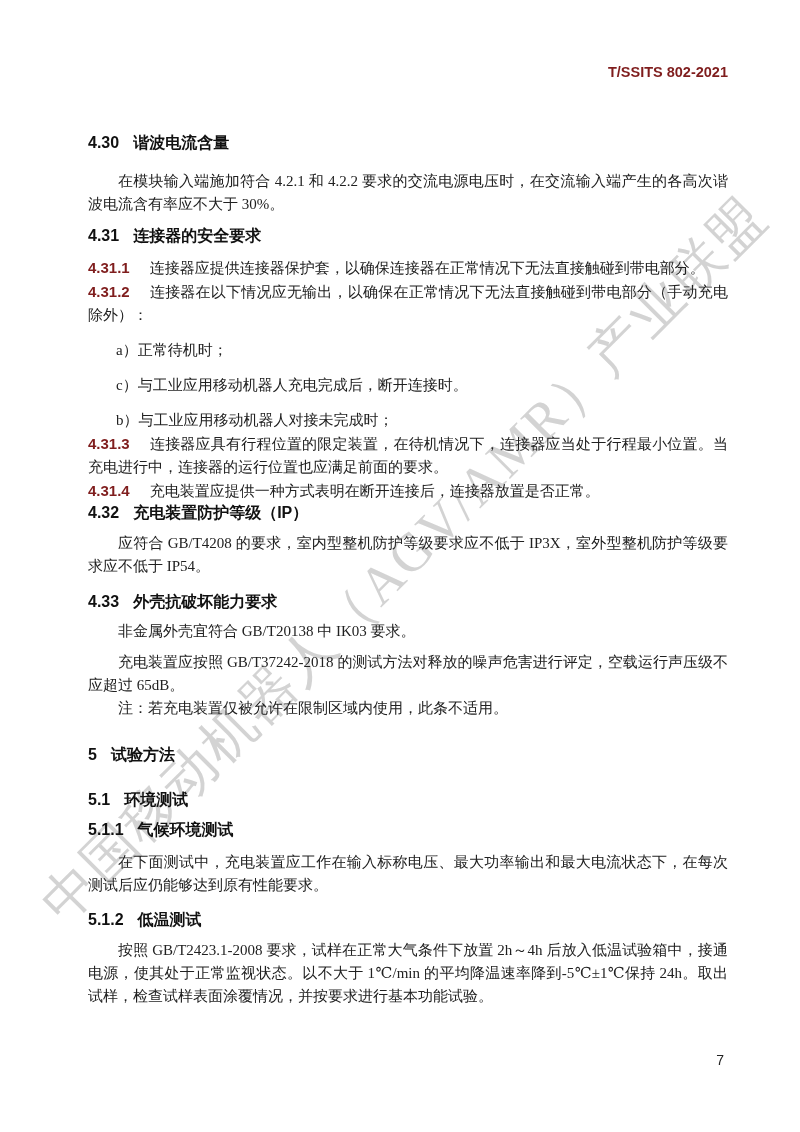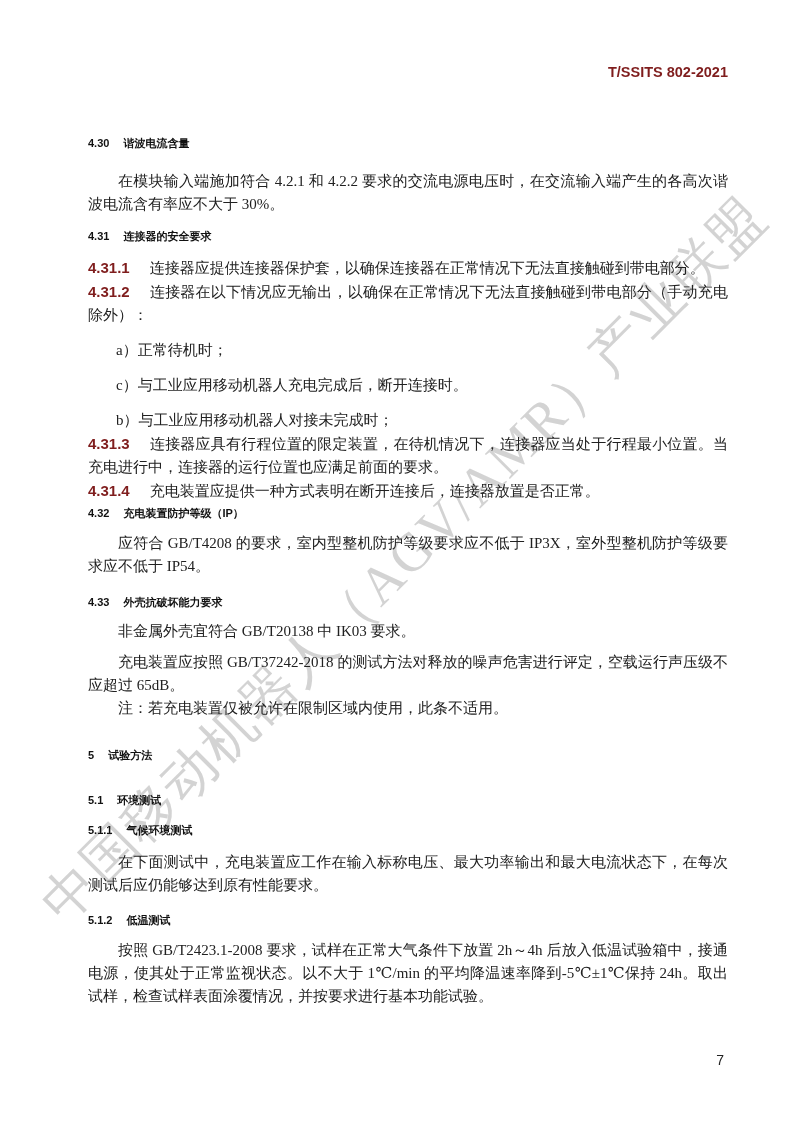--- a/index.html
+++ b/index.html
@@ -30,21 +30,21 @@
     padding:64px 72px 0 88px;
   }
   .doc-header{
     text-align:right;
     font-family:"Liberation Sans","DejaVu Sans",sans-serif;
     font-size:14.5px;font-weight:600;color:#7f1d1d;
     line-height:17px;
   }
   h2,h3{
     font-family:"Liberation Sans","DejaVu Sans",sans-serif;
-    font-size:11px;font-weight:700;color:#111;
+    font-size:16px;font-weight:700;color:#111;
     line-height:20px;margin:0;
   }
   .num{display:inline-block;margin-right:14px;}
   p{font-size:15px;line-height:23px;margin:0;text-align:justify;}
   .indent{text-indent:2em;}
   .clause .cnum{
     font-family:"Liberation Sans","DejaVu Sans",sans-serif;
     font-weight:700;color:#7f1d1d;
     margin-right:20px;
   }

